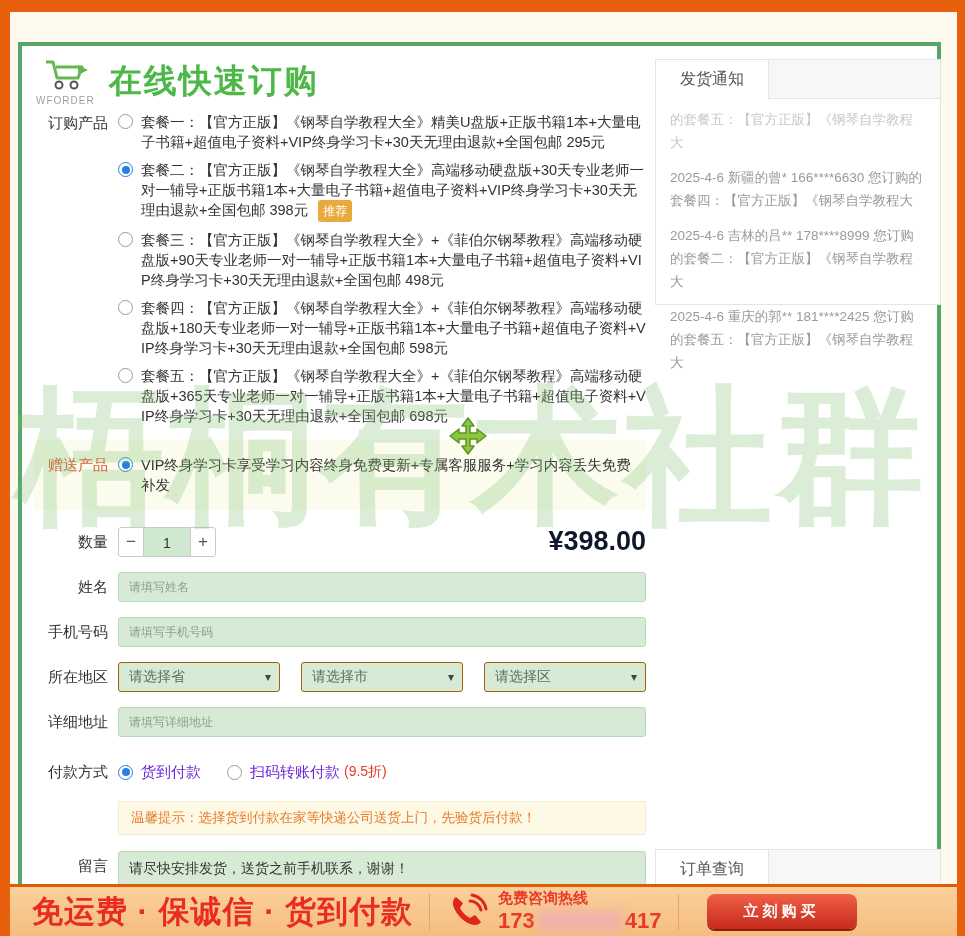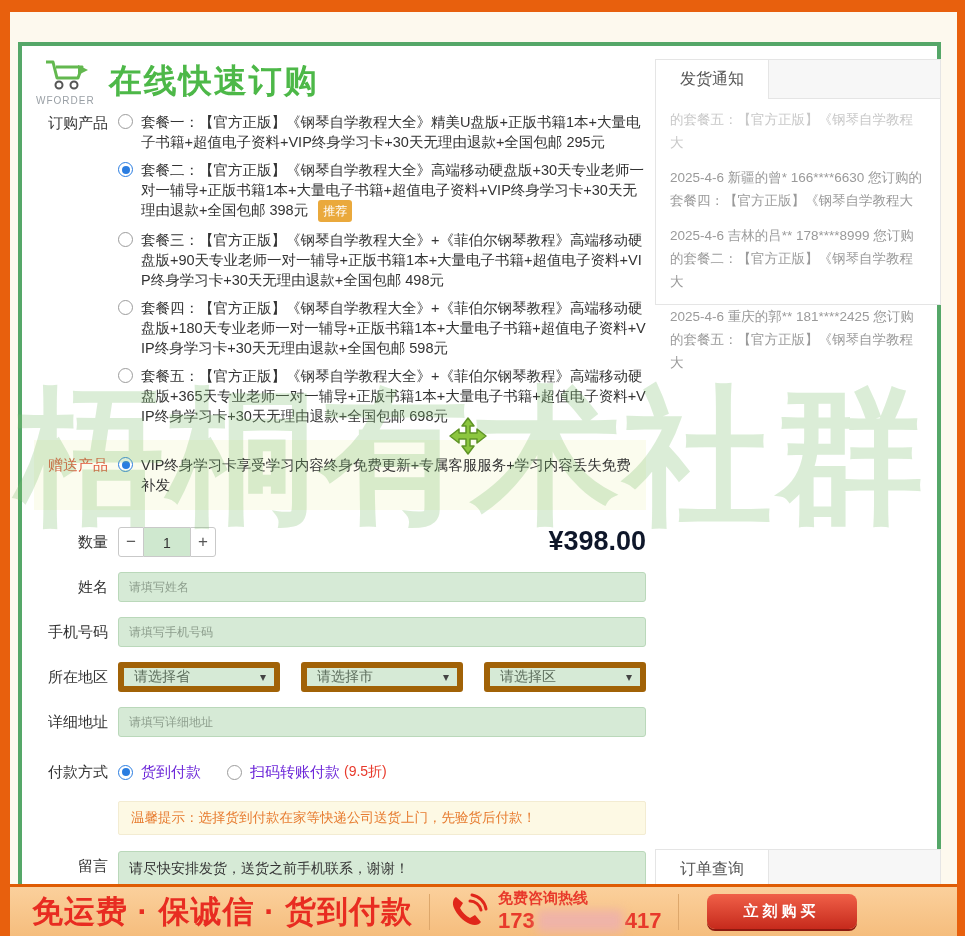--- a/index.html
+++ b/index.html
@@ -55,21 +55,21 @@
     border-bottom:1px solid #c9c9c9; text-align:center; line-height:30px; font-size:14px; color:#333; }
   .price { flex:1; text-align:right; font-size:27px; font-weight:bold; color:#0f172a; }
 
   .in-row { margin-top:15px; }
   .tinput { flex:1; height:30px; background:#d6ead6; border:1px solid #bad8ba;
     border-radius:3px; padding:0 10px; font-size:12px; color:#333;
     font-family:"Liberation Sans","DejaVu Sans",sans-serif; }
   .tinput::placeholder { color:#8d9e8d; }
 
   .sel-wrap { flex:1; display:flex; gap:21px; }
-  .select { flex:1; height:30px; background:#d6ead6; border:6px solid #a16207; border-radius:3px;
+  .select { flex:1; height:30px; background:#d6ead6; border:1px solid #a16207; border-radius:3px;
     padding:0 8px 0 10px; display:flex; align-items:center; justify-content:space-between;
     font-size:14px; color:#5d6e5d; cursor:pointer; }
   .chev { font-size:12px; color:#444; }
 
   .pay-row { margin-top:20px; align-items:center; }
   .pay-opt { display:flex; align-items:center; margin-right:26px; cursor:pointer; }
   .pay-opt .radio { margin-top:0; }
   .pay-text { font-size:15px; color:#6d28d9; }
   .pay-note { font-size:14px; color:#e8392b; margin-left:4px; }
 

